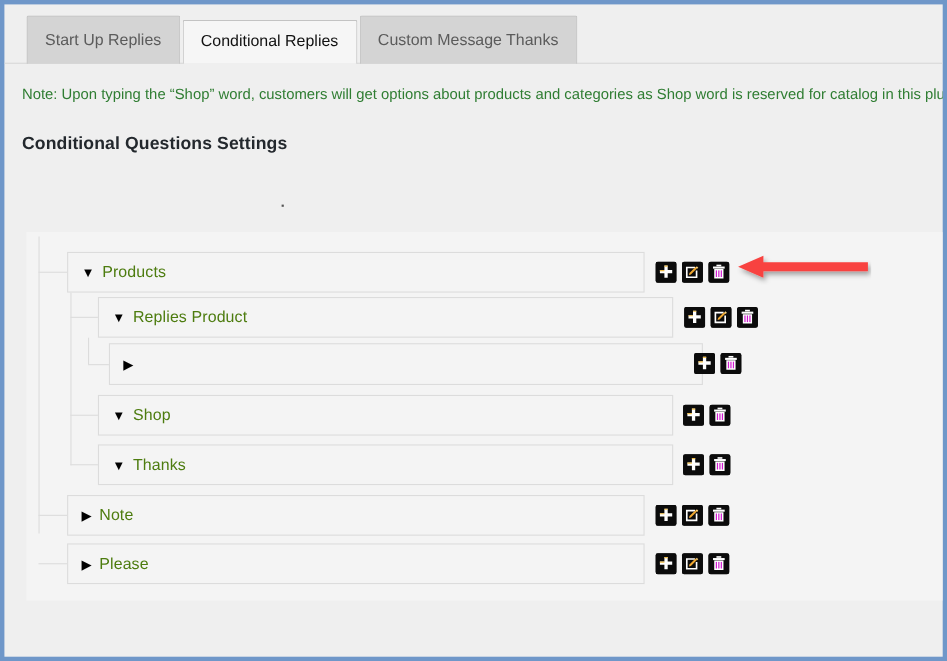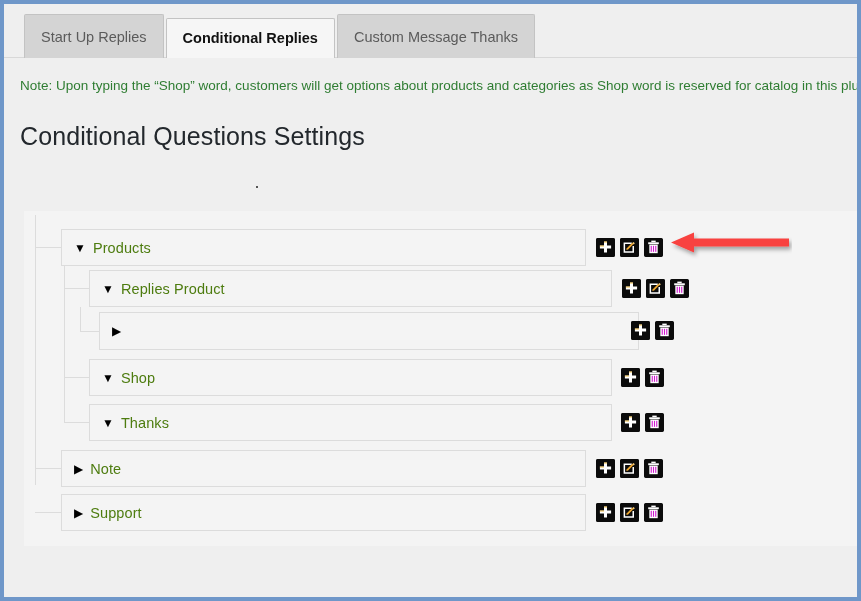--- a/index.html
+++ b/index.html
@@ -53,21 +53,21 @@
     display: flex;
     align-items: center;
     border-radius: 2px 2px 0 0;
     position: relative;
     white-space: nowrap;
   }
   .tab + .tab { margin-left: 2px; }
   .tab.active {
     background: #f6f6f6;
     color: #111;
-    font-weight: bold;
+    font-weight: normal;
     height: 40px;
     padding-top: 12px;
     padding-bottom: 12px;
     border-color: #c3c3c3;
     z-index: 3;
   }
   .tabline {
     position: absolute;
     left: 0;
     top: 53px;
@@ -86,23 +86,23 @@
     font-size: 13.5px;
     line-height: 19px;
   }
   #notes .note-line { white-space: nowrap; }
 
   
   #heading {
     position: absolute;
     left: 16px;
     top: 118px;
-    font-size: 25px;
+    font-size: 16px;
     color: #23282d;
-    font-weight: normal;
+    font-weight: bold;
     letter-spacing: .1px;
   }
 
   #stray-dot {
     position: absolute;
     left: 252px;
     top: 182px;
     width: 2px;
     height: 2px;
     background: #555;
@@ -386,21 +386,21 @@
               <rect x="4.2" y="4.3" width="10.6" height="1.9" fill="#ffffff"></rect>
               <path d="M5.3 6.6 h8.4 v8.6 h-8.4 z" fill="#ffffff"></path>
               <rect x="6.7" y="7.8" width="1.1" height="6.0" fill="#d01bd0"></rect>
               <rect x="8.95" y="7.8" width="1.1" height="6.0" fill="#d01bd0"></rect>
               <rect x="11.2" y="7.8" width="1.1" height="6.0" fill="#d01bd0"></rect>
             </svg>
           </button>
         </div>
         <div class="node" style="left: 37px; top: 283px; width: 525px; height: 37px;">
           <span class="caret">▶</span>
-          <span class="nlabel">Support</span>
+          <span class="nlabel">Please</span>
         </div>
         <div class="icons" style="left: 572px; top: 292px;">
           <button class="ibtn">
             <svg width="19" height="19" viewBox="0 0 19 19">
               <rect x="0" y="0" width="19" height="19" rx="2" fill="#0b0b0b"></rect>
               <path d="M8.0 3.4 h3.0 v4.1 h4.1 v3.0 h-4.1 v4.1 h-3.0 v-4.1 h-4.1 v-3.0 h4.1 z" fill="#ffffff"></path>
               <path d="M8.0 3.4 h3.0 v1 h-3.0 z M3.9 7.5 h4.1 v1 h-4.1 z" fill="#f0b429" opacity="0.85"></path>
             </svg>
           </button>
           <button class="ibtn">

